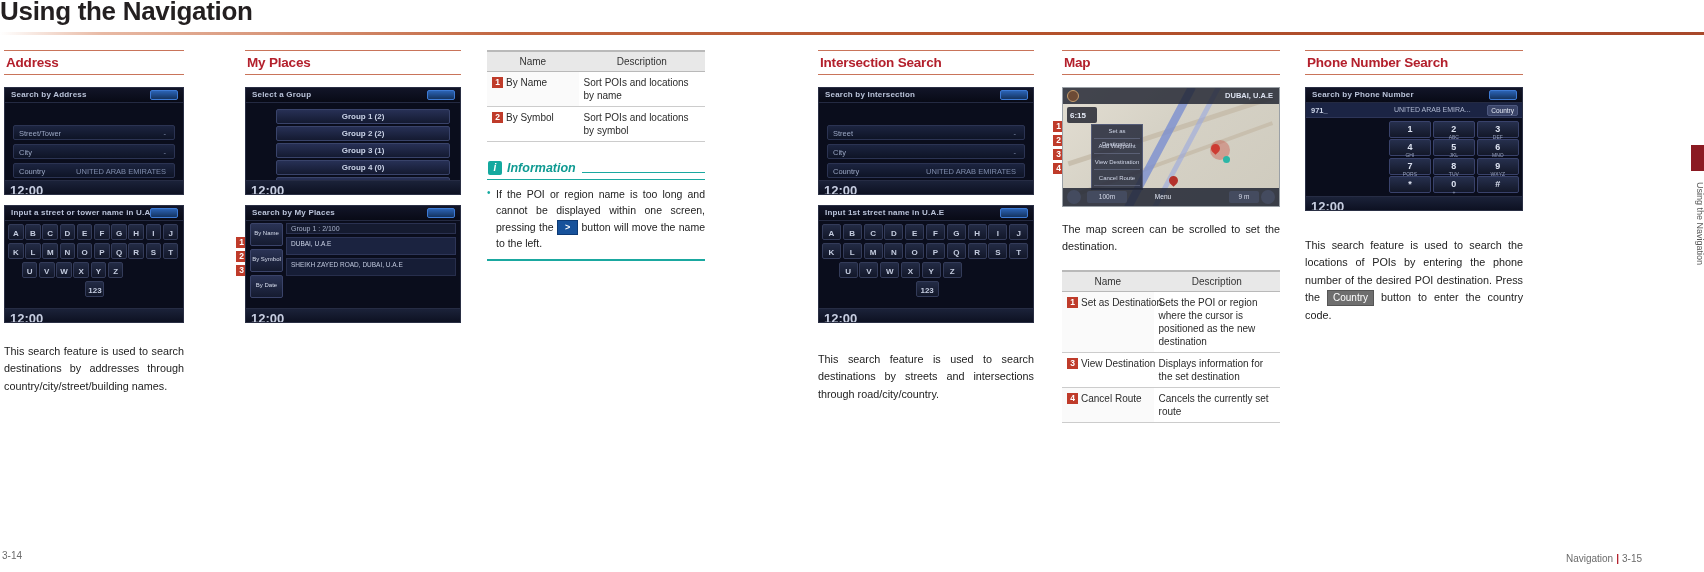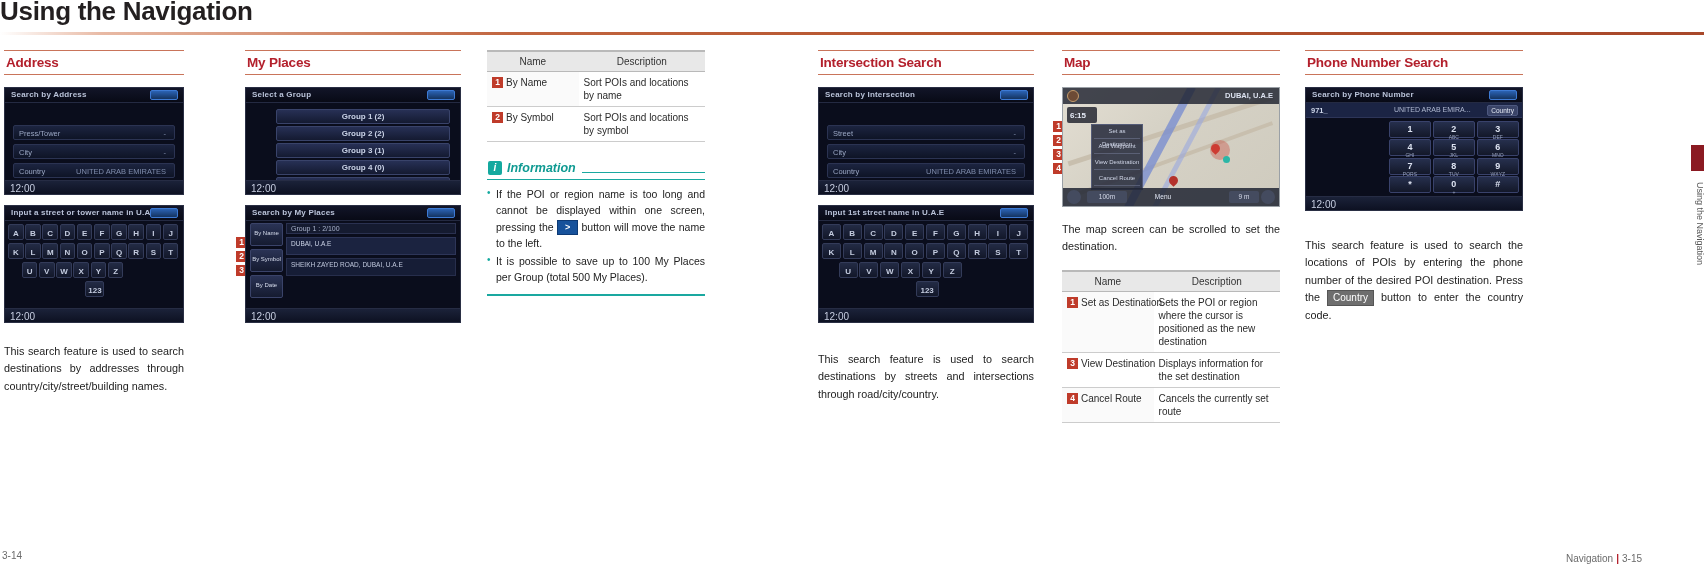--- a/index.html
+++ b/index.html
@@ -83,21 +83,21 @@
     border: 1px solid #3d7ad4; border-radius: 2px;
   }
   .shot .body { position: absolute; left: 0; right: 0; top: 15px; bottom: 14px; }
   .shot .foot {
     position: absolute; left: 0; right: 0; bottom: 0; height: 14px;
     background: linear-gradient(to bottom, #1b2239, #0d1122);
     border-top: 1px solid #262c44;
   }
   .shot .foot .clock {
     position: absolute; left: 5px; top: 2px;
-    font-size: 10px; color: #c6cde0; font-weight: normal;
+    font-size: 13px; color: #c6cde0; font-weight: bold;
   }
 
   
   .fld {
     position: absolute; left: 8px; right: 8px; height: 15px;
     background: linear-gradient(to bottom, #1a2murky, #0e1325);
     background: linear-gradient(to bottom, #1c2440, #0e1426);
     border: 1px solid #2b3352; border-radius: 2px;
   }
   .fld .lb { position: absolute; left: 5px; top: 2.5px; font-size: 7.5px; color: #9aa6c2; }
@@ -284,21 +284,21 @@
       <span>Address</span>
     </div>
 
     <div class="shot" style="height:108px;">
       <div class="sbar">
         <div class="stitle">Search by Address</div>
         <div class="sbtn"></div>
       </div>
       <div class="body">
         <div class="fld" style="top:22px;">
-          <span class="lb">Press/Tower</span>
+          <span class="lb">Street/Tower</span>
           <span class="vl">-</span>
         </div>
         <div class="fld" style="top:41px;">
           <span class="lb">City</span>
           <span class="vl">-</span>
         </div>
         <div class="fld" style="top:60px;">
           <span class="lb">Country</span>
           <span class="vl">UNITED ARAB EMIRATES</span>
         </div>
@@ -446,21 +446,20 @@
     </div>
 
     <div class="info">
       <div class="ihead">
         <div class="iico">i</div>
         <div class="ilbl">Information</div>
         <div class="irule"></div>
       </div>
       <ul>
         <li><span>If the POI or region name is too long and cannot be displayed within one screen, pressing the</span> <span class="inline-btn">&gt;</span> <span>button will move the name to the left.</span></li>
-        <li><span>It is possible to save up to 100 My Places per Group (total 500 My Places).</span></li>
       </ul>
     </div>
   </div>
 
   <div class="col c4">
     <div class="sec-head">
       <span>Intersection Search</span>
     </div>
 
     <div class="shot" style="height:108px;">

